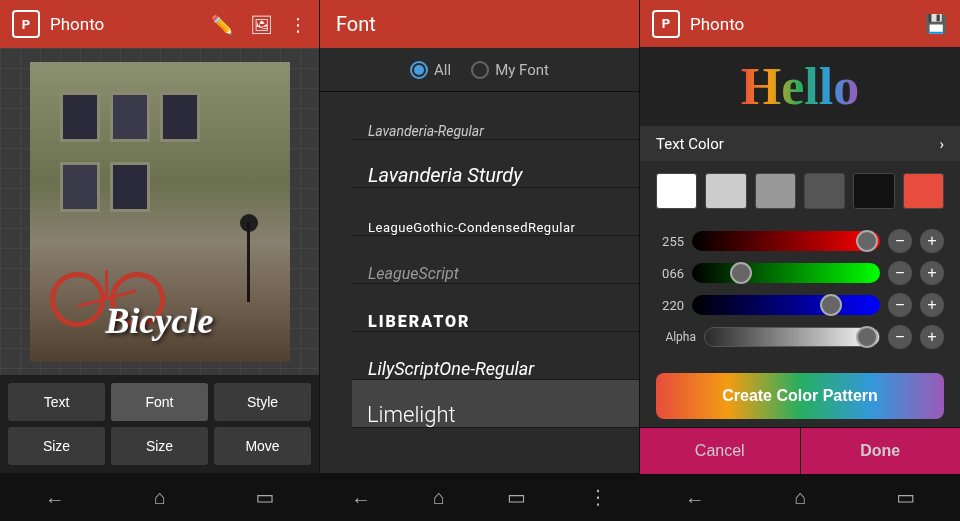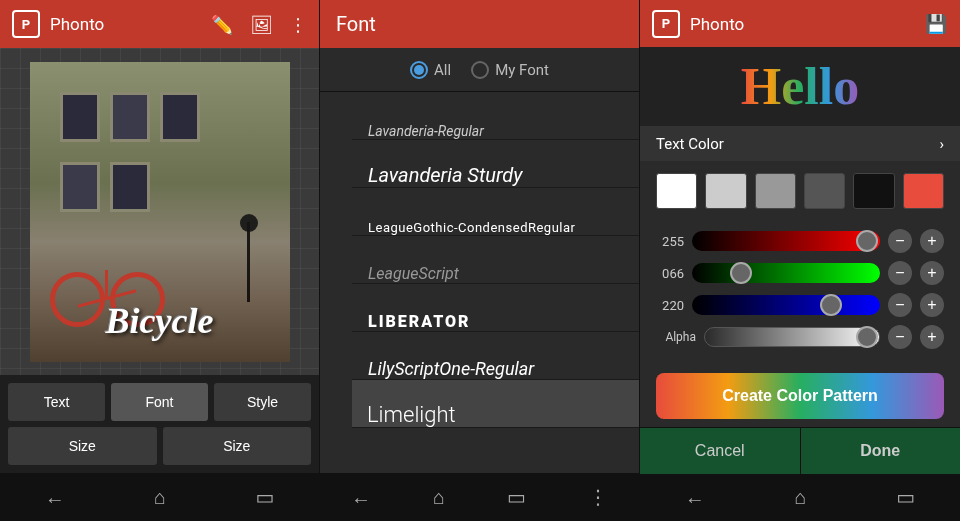--- a/index.html
+++ b/index.html
@@ -82,21 +82,21 @@
     .slider-red { background: linear-gradient(90deg, #000, #ff0000); }
     .slider-green { background: linear-gradient(90deg, #000, #00ff00); }
     .slider-blue { background: linear-gradient(90deg, #000, #0000ff); }
     .slider-alpha { background: linear-gradient(90deg, rgba(0,0,0,0), #fff); border: 1px solid #555; }
     .slider-thumb { width: 22px; height: 22px; border-radius: 50%; background: #666; border: 2px solid #aaa; position: absolute; top: 50%; transform: translateY(-50%); cursor: pointer; }
     .slider-btn { width: 24px; height: 24px; border-radius: 50%; background: #555; border: none; color: white; font-size: 16px; cursor: pointer; display: flex; align-items: center; justify-content: center; }
 
     .create-pattern-btn { margin: 8px 16px; height: 46px; background: linear-gradient(90deg, #e74c3c, #f39c12, #27ae60, #3498db, #9b59b6); border: none; border-radius: 8px; color: white; font-size: 16px; font-weight: bold; cursor: pointer; width: calc(100% - 32px); }
 
     .bottom-actions { display: flex; border-top: 1px solid #111; }
-    .action-btn { flex: 1; height: 46px; background: #14532d; border: none; color: #ccc; font-size: 16px; cursor: pointer; border-right: 1px solid #111; }
+    .action-btn { flex: 1; height: 46px; background: #be185d; border: none; color: #ccc; font-size: 16px; cursor: pointer; border-right: 1px solid #111; }
     .action-btn:last-child { border-right: none; font-weight: bold; }
 
     .panel3-nav { height: 48px; background: #111; display: flex; align-items: center; justify-content: space-around; }
     .panel3-nav-btn { color: #aaa; font-size: 20px; cursor: pointer; }
   </style>
 </head>
 <body>
 
 <div class="panel1">
   <div class="panel1-header">
@@ -137,20 +137,21 @@
 
   <div class="bottom-toolbar">
     <div class="toolbar-row">
       <button class="toolbar-btn">Text</button>
       <button class="toolbar-btn active">Font</button>
       <button class="toolbar-btn">Style</button>
     </div>
     <div class="toolbar-row">
       <button class="toolbar-btn">Size</button>
       <button class="toolbar-btn">Size</button>
+      <button class="toolbar-btn">Move</button>
     </div>
   </div>
 
   <div class="nav-bar">
     <span class="nav-btn">←</span>
     <span class="nav-btn">⌂</span>
     <span class="nav-btn">▭</span>
   </div>
 </div>
 

